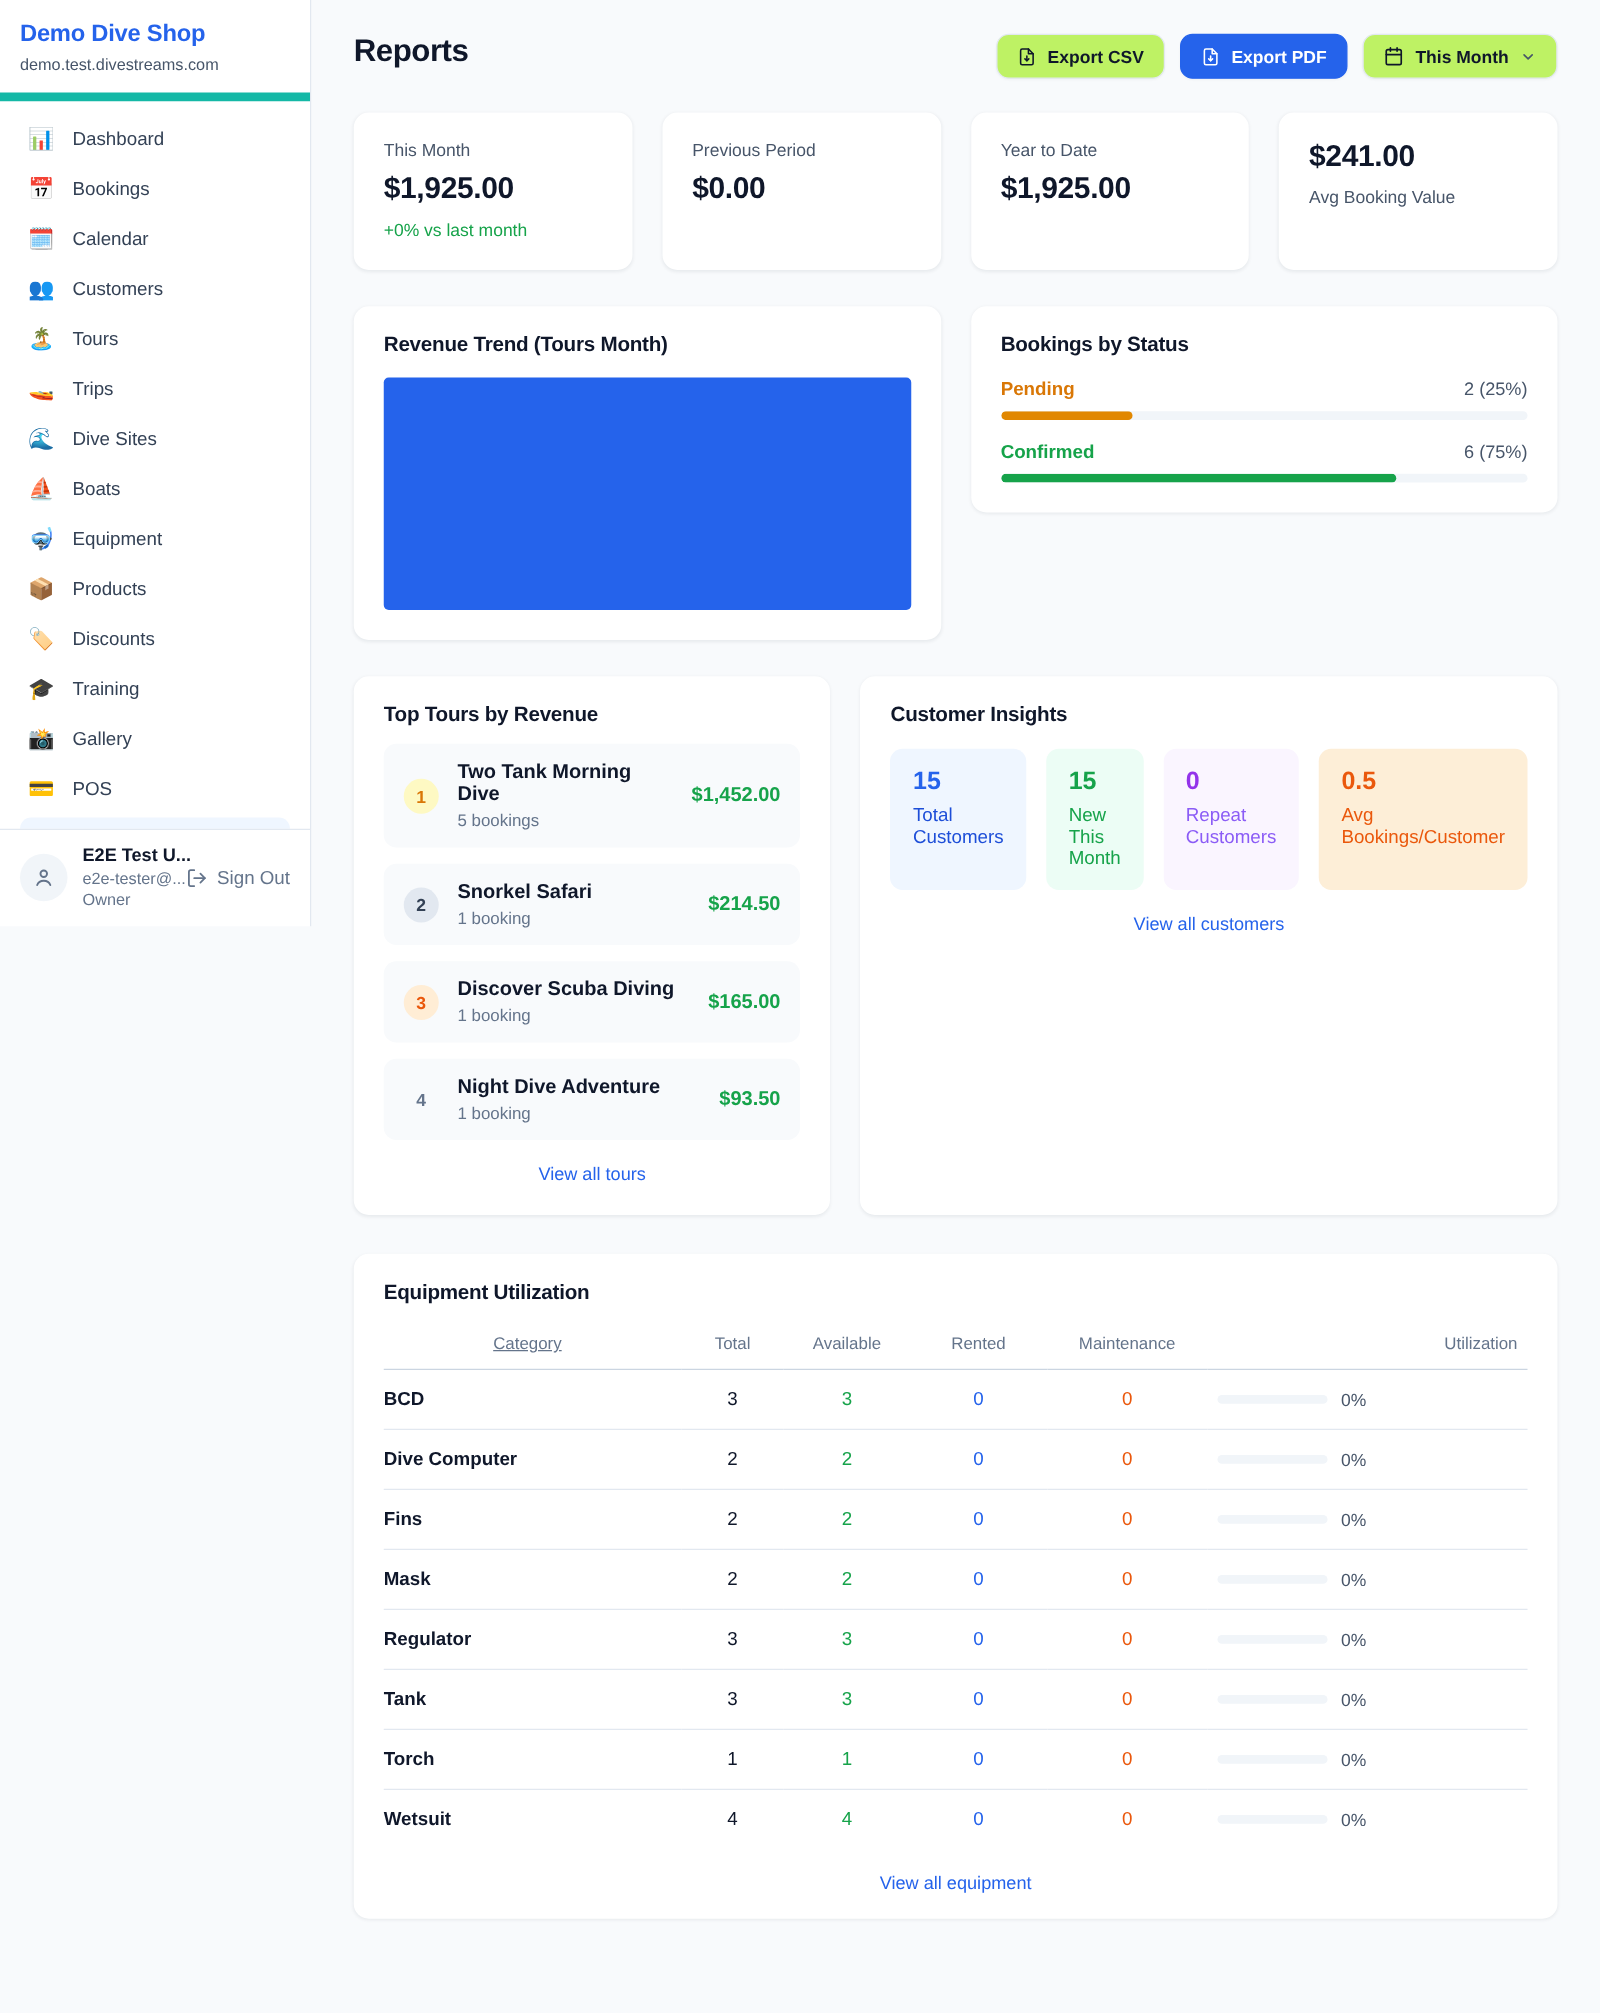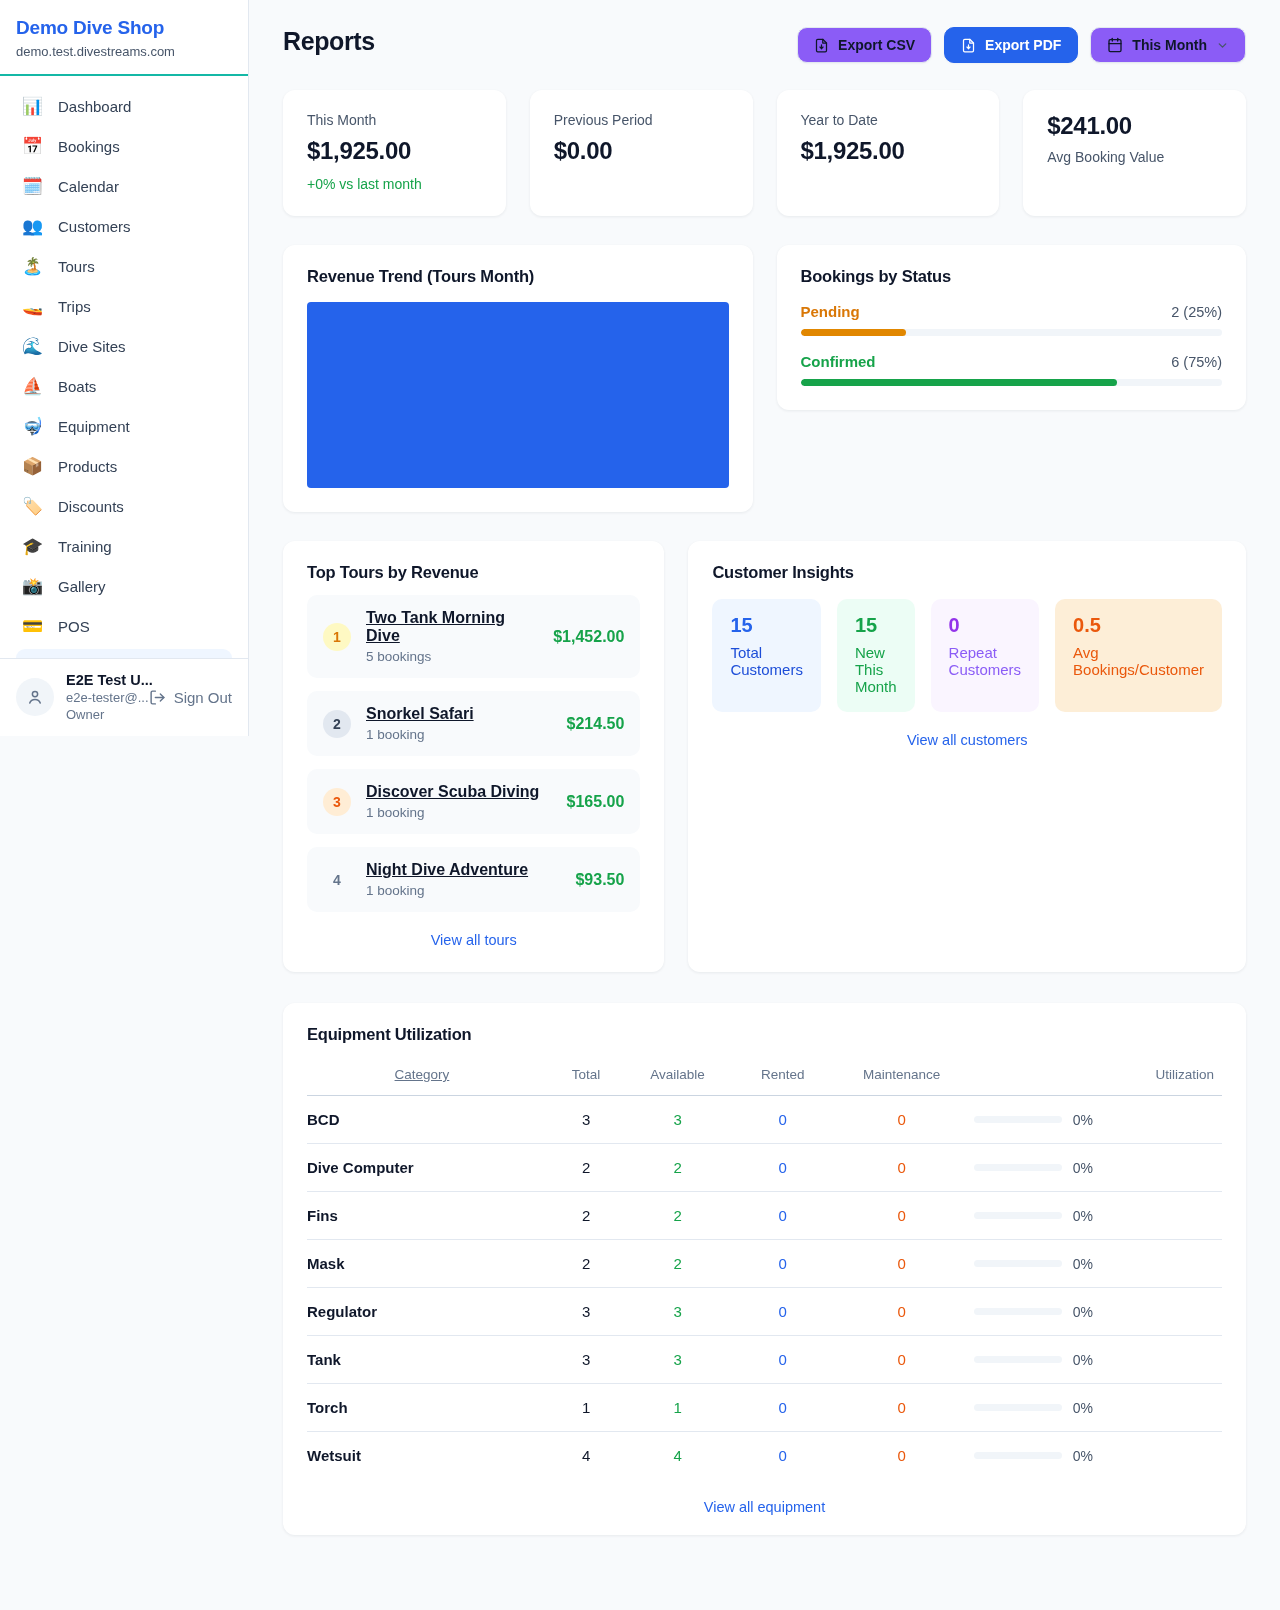--- a/index.html
+++ b/index.html
@@ -10,21 +10,21 @@
     font-family:"Liberation Sans","DejaVu Sans",sans-serif;
     color:#0f172a;
     position:relative;
   }
   
   .sidebar {
     position:absolute; left:0; top:0; width:249px;
     background:#fff; border-right:1px solid #e2e8f0;
     display:flex; flex-direction:column;
   }
-  .brand { padding:17px 16px 15px; border-bottom:2px solid #14b8a6; }
+  .brand { padding:17px 16px 15px; border-bottom:7px solid #14b8a6; }
   .brand-name { color:#2563eb; font-size:19px; font-weight:bold; letter-spacing:-0.2px; }
   .brand-domain { color:#475569; font-size:13px; margin-top:5px; }
   .nav { padding:13px 8px 0; }
   .nav-item {
     display:flex; align-items:center; gap:14px;
     padding:9px 14px; margin-bottom:5px; border-radius:10px;
     font-size:15px; color:#334155; cursor:pointer;
   }
   .nav-emoji { font-size:17px; width:22px; text-align:center; line-height:1; }
   .nav-active-sliver { background:#eff6ff; height:9px; border-radius:10px 10px 0 0; margin:0 8px; }
@@ -42,21 +42,21 @@
   .signout { display:flex; align-items:center; gap:8px; color:#64748b; font-size:15px; cursor:pointer; flex-shrink:0; }
   
   .main { margin-left:249px; padding:27px 34px 44px; }
   .header-row { display:flex; justify-content:space-between; }
   .page-title { font-size:25px; font-weight:bold; letter-spacing:-0.4px; }
   .header-actions { display:flex; gap:12px; }
   .btn {
     display:inline-flex; align-items:center; gap:9px;
     padding:9px 16px; border-radius:10px;
     font-size:14px; font-weight:bold;
-    border:1px solid #e2e8f0; background:#8b5cf6; color:#0f172a; cursor:pointer;
+    border:1px solid #e2e8f0; background:#bef264; color:#0f172a; cursor:pointer;
     box-shadow:0 1px 2px rgba(15,23,42,0.04);
   }
   .btn-primary { background:#2563eb; border-color:#2563eb; color:#fff; }
   .btn svg { display:block; }
   
   .card { background:#fff; border-radius:12px; box-shadow:0 1px 3px rgba(15,23,42,0.07); }
   .stats-grid { display:grid; grid-template-columns:repeat(4,1fr); gap:24px; margin-top:27px; }
   .stat-card { padding:22px 24px 24px; }
   .stat-label { font-size:14px; color:#475569; }
   .stat-value { font-size:24px; font-weight:bold; letter-spacing:-0.3px; margin-top:9px; }
@@ -87,21 +87,21 @@
   .rank {
     width:28px; height:28px; border-radius:50%; flex-shrink:0;
     display:flex; align-items:center; justify-content:center;
     font-size:14px; font-weight:bold;
   }
   .rank-1 { background:#fef9c3; color:#d97706; }
   .rank-2 { background:#e2e8f0; color:#334155; }
   .rank-3 { background:#ffedd5; color:#ea580c; }
   .rank-4 { background:transparent; color:#64748b; }
   .tour-info { flex:1; min-width:0; }
-  .tour-name { font-size:16px; font-weight:bold; color:#0f172a;text-decoration:underline; }
+  .tour-name { font-size:16px; font-weight:bold; color:#0f172a; }
   .tour-bookings { font-size:13.5px; color:#64748b; margin-top:4px; }
   .tour-rev { font-size:16px; font-weight:bold; color:#16a34a; white-space:nowrap; }
   .view-link {
     display:block; text-align:center; color:#2563eb; font-size:14.5px;
     margin-top:20px; text-decoration:none; cursor:pointer;
   }
   
   .insights-grid { display:grid; grid-template-columns:1fr 1fr 1fr 1fr; gap:16px; margin-top:17px; }
   .tile { border-radius:10px; padding:15px 18px 17px; }
   .tile-value { font-size:20px; font-weight:bold; }

